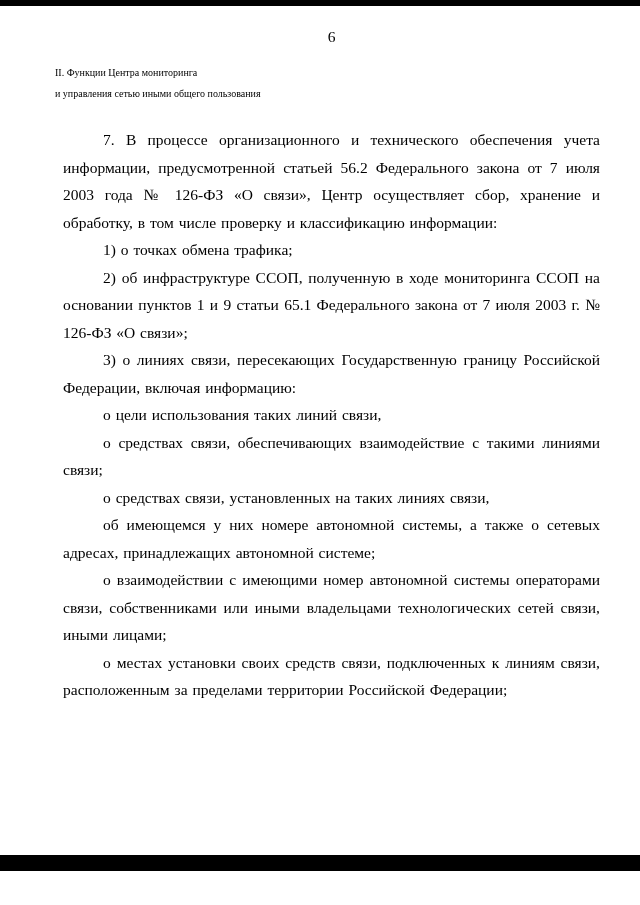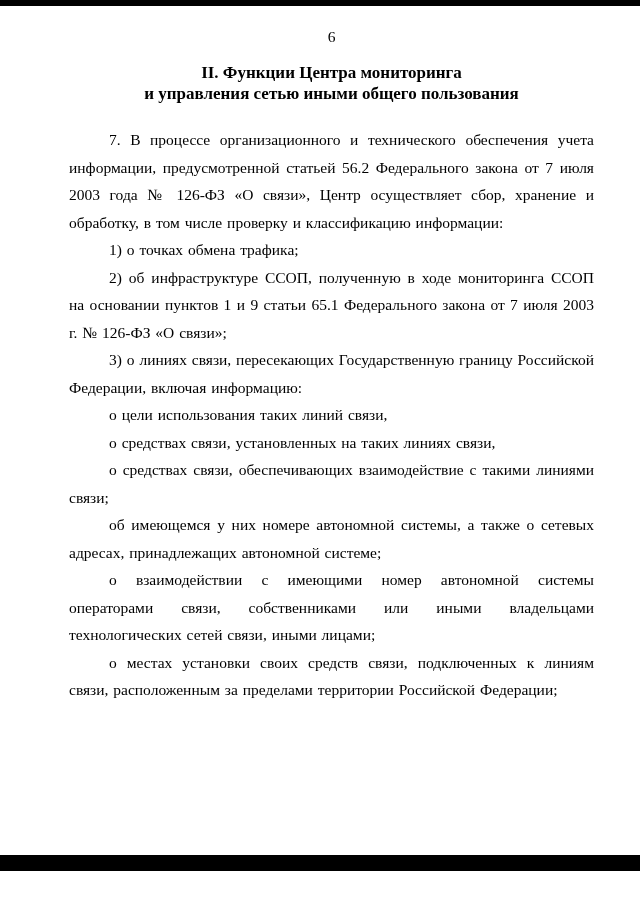--- a/index.html
+++ b/index.html
@@ -38,28 +38,28 @@
     top: 28px;
     left: 55px;
     width: 553px;
   }
   .page-number {
     text-align: center;
     font-size: 15.5px;
     margin: 0 0 16px 0;
   }
   .heading {
-    text-align: center;
-    font-weight: bold;
-    font-size: 17px;
+    text-align: left;
+    font-weight: normal;
+    font-size: 10px;
     line-height: 21px;
     margin: 0 0 22px 0;
   }
   .body-text {
-    margin: 14px;
+    margin: 8px;
   }
   .para {
     margin: 0;
     text-align: justify;
     text-indent: 40px;
     font-size: 15.5px;
     line-height: 27.5px;
     word-spacing: 1px;
   }
 </style>
@@ -76,22 +76,22 @@
       <div>II. Функции Центра мониторинга</div>
       <div>и управления сетью иными общего пользования</div>
     </div>
 
     <div class="body-text" id="paragraphs">
         <p class="para">7. В процессе организационного и технического обеспечения учета информации, предусмотренной статьей 56.2 Федерального закона от 7 июля 2003 года № 126-ФЗ «О связи», Центр осуществляет сбор, хранение и обработку, в том числе проверку и классификацию информации:</p>
         <p class="para">1) о точках обмена трафика;</p>
         <p class="para">2) об инфраструктуре ССОП, полученную в ходе мониторинга ССОП на основании пунктов 1 и 9 статьи 65.1 Федерального закона от 7 июля 2003 г. № 126-ФЗ «О связи»;</p>
         <p class="para">3) о линиях связи, пересекающих Государственную границу Российской Федерации, включая информацию:</p>
         <p class="para">о цели использования таких линий связи,</p>
+        <p class="para">о средствах связи, обеспечивающих взаимодействие с такими линиями связи;</p>
         <p class="para">о средствах связи, установленных на таких линиях связи,</p>
-        <p class="para">о средствах связи, обеспечивающих взаимодействие с такими линиями связи;</p>
         <p class="para">об имеющемся у них номере автономной системы, а также о сетевых адресах, принадлежащих автономной системе;</p>
         <p class="para">о взаимодействии с имеющими номер автономной системы операторами связи, собственниками или иными владельцами технологических сетей связи, иными лицами;</p>
         <p class="para">о местах установки своих средств связи, подключенных к линиям связи, расположенным за пределами территории Российской Федерации;</p>
       </div>
   </div>
 
   <div class="bar-bottom"></div>
 </div>
 
 </body></html>

